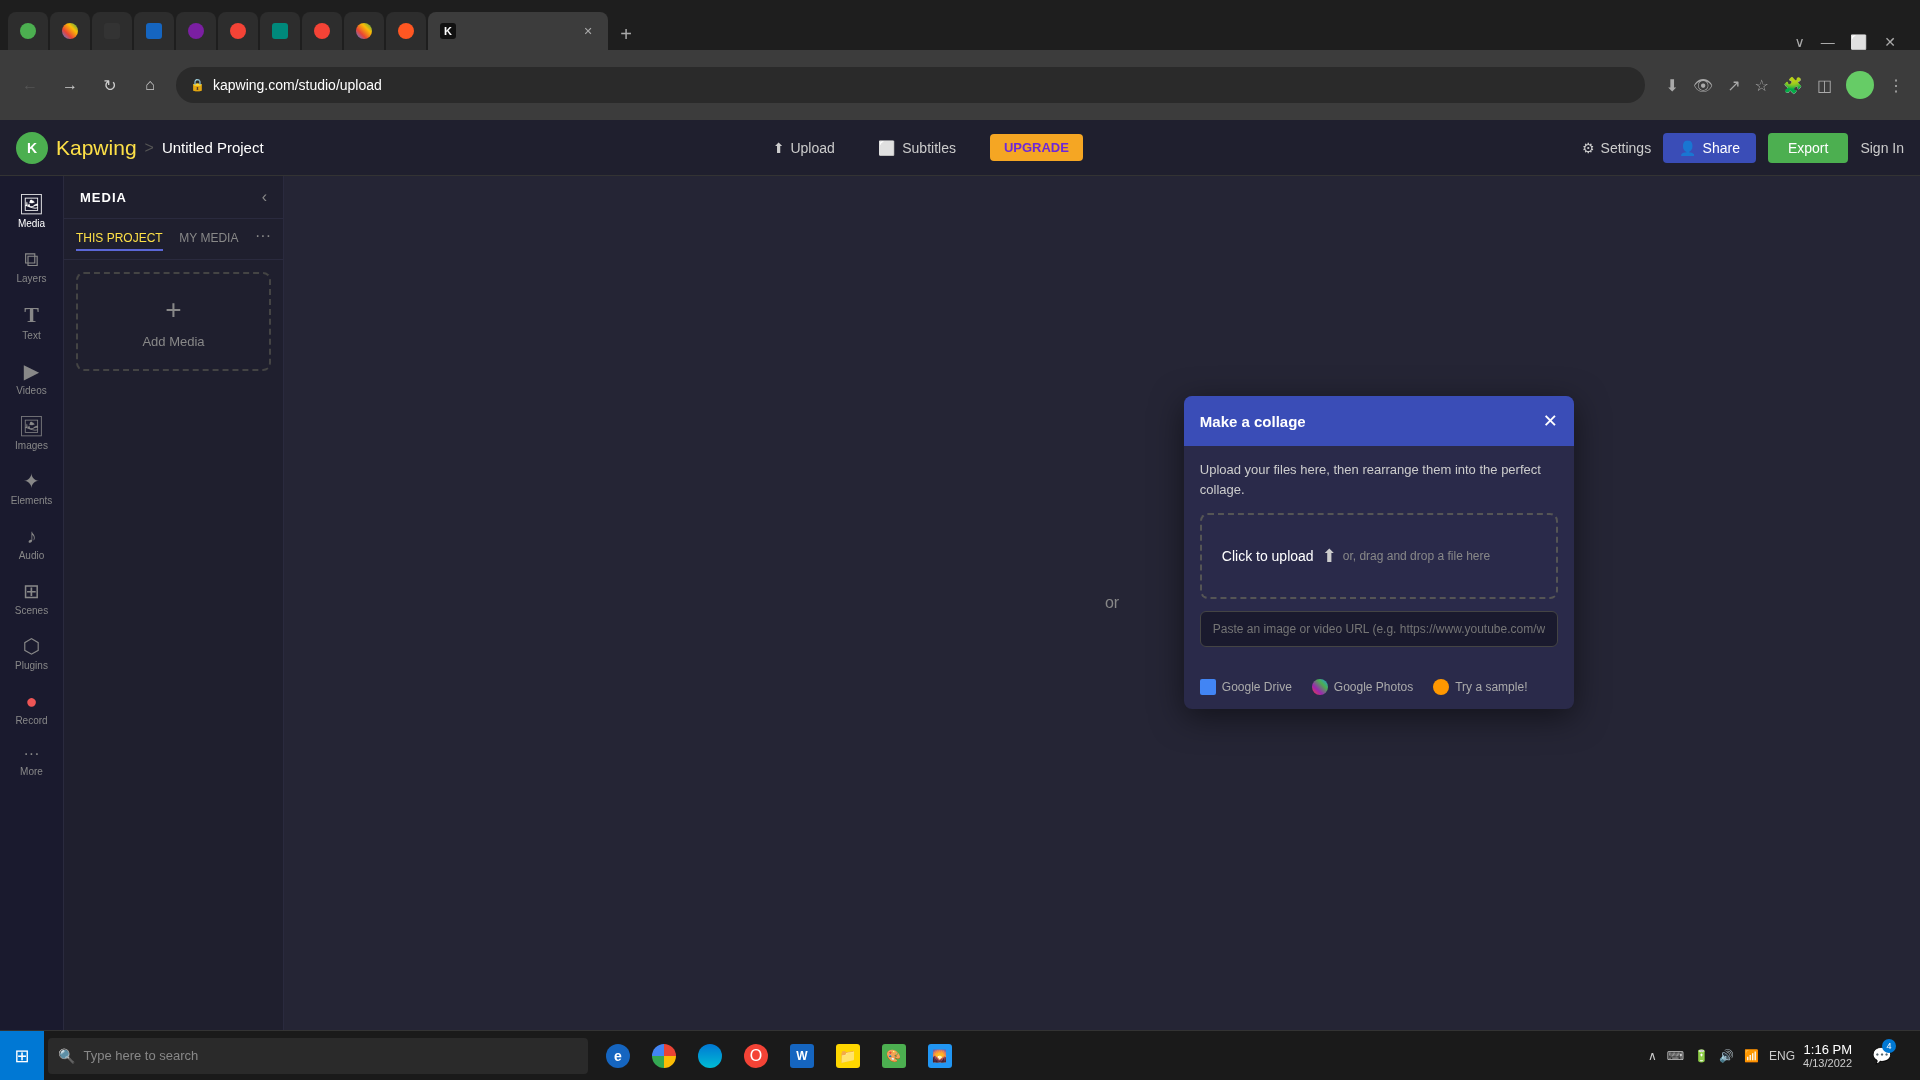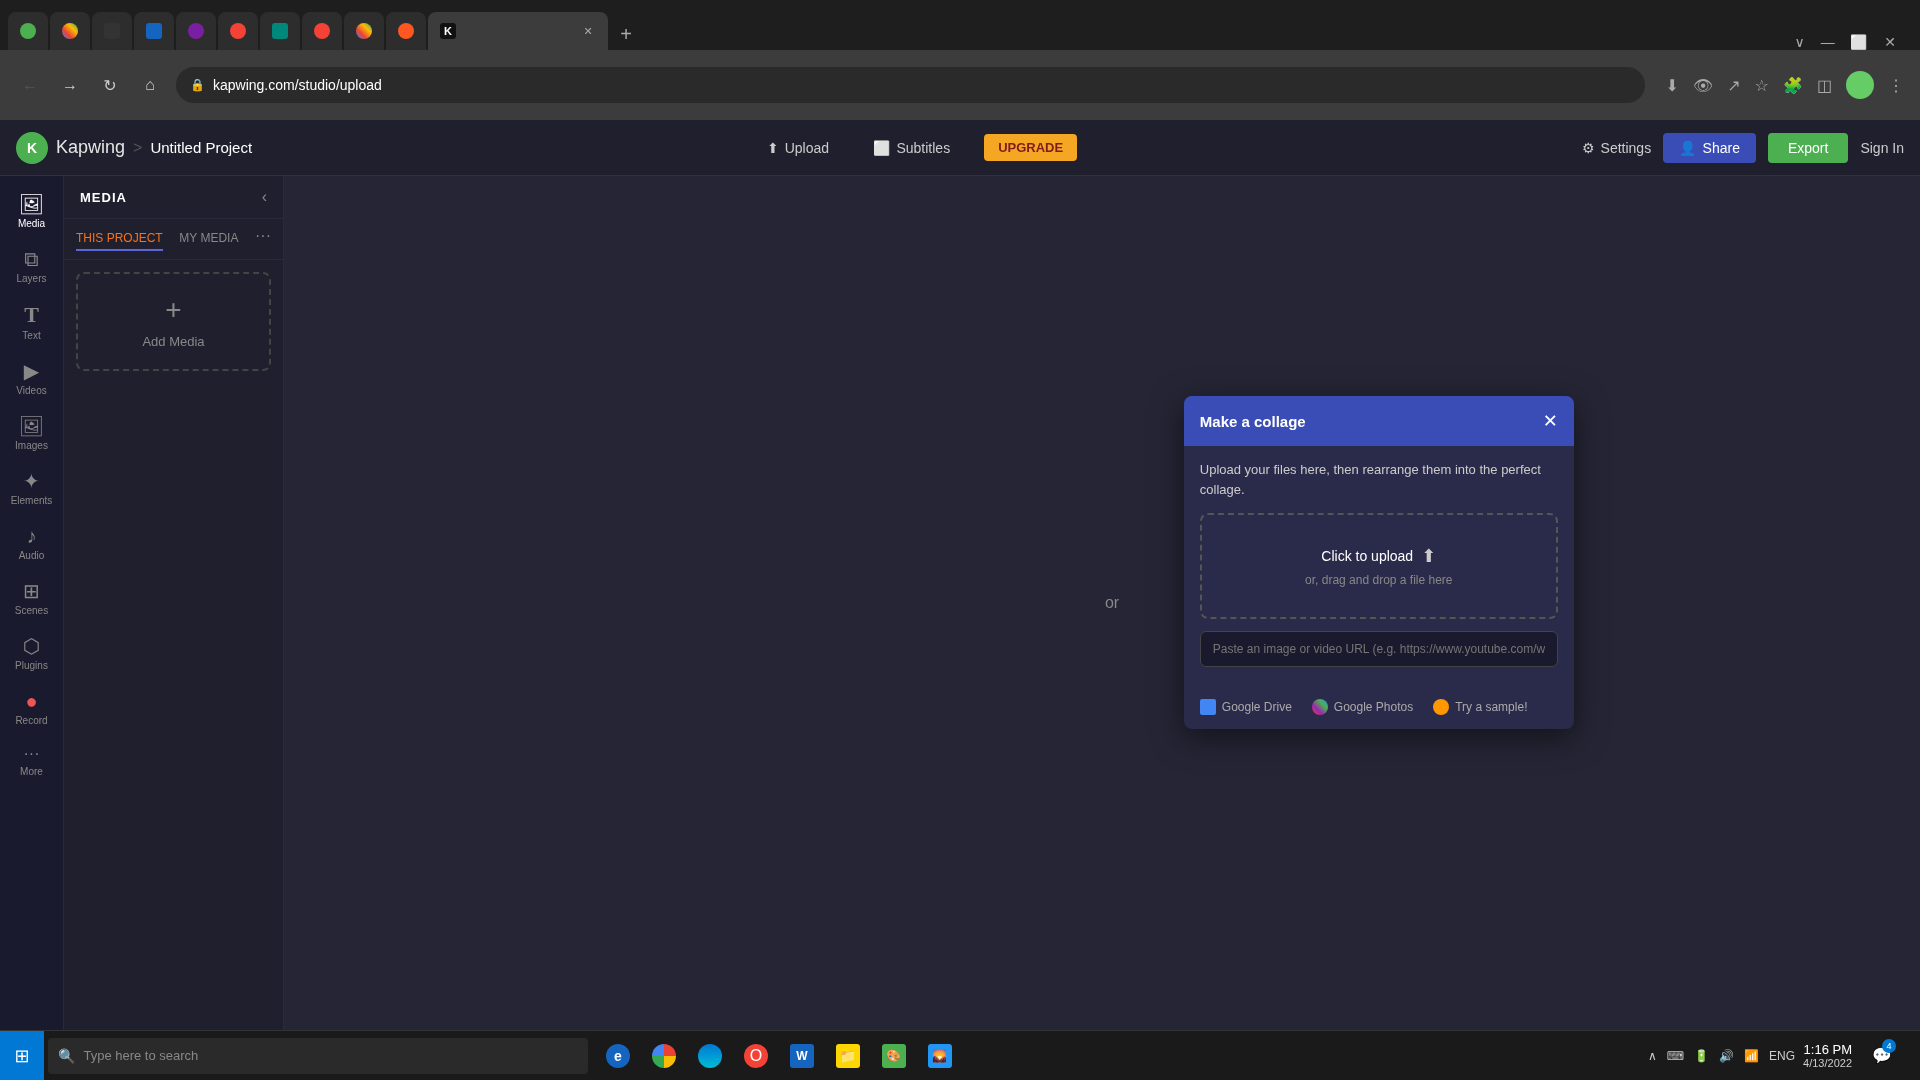--- a/index.html
+++ b/index.html
@@ -34,26 +34,26 @@
     .fav-purple { background: #7B1FA2; border-radius: 50%; }
     .fav-red { background: #F44336; border-radius: 50%; }
     .fav-teal { background: #00897B; border-radius: 3px; }
     .fav-orange { background: #FF5722; border-radius: 50%; }
     .fav-active { background: #111; border-radius: 3px; }
 
     
     .app-header { background: #1f1f2e; height: 56px; display: flex; align-items: center; padding: 0 16px; gap: 16px; border-bottom: 1px solid #333; }
     .logo-area { display: flex; align-items: center; gap: 8px; }
     .logo-circle { width: 32px; height: 32px; border-radius: 50%; background: #4CAF50; display: flex; align-items: center; justify-content: center; color: white; font-size: 14px; font-weight: bold; }
-    .brand-name { color: #e5e5e5; font-size: 18px; }
+    .brand-name { color: #fde047; font-size: 21px; }
     .breadcrumb-sep { color: #555; }
     .project-name { color: #fff; font-size: 15px; }
     .header-center { flex: 1; display: flex; align-items: center; justify-content: center; gap: 24px; }
     .header-btn { display: flex; align-items: center; gap: 6px; color: #ccc; font-size: 14px; cursor: pointer; padding: 6px 10px; border-radius: 4px; }
-    .upgrade-btn { background: #f5a623; color: #7f1d1d; font-size: 13px; font-weight: bold; padding: 6px 14px; border-radius: 4px; cursor: pointer; text-align: right; }
+    .upgrade-btn { background: #f5a623; color: #6d28d9; font-size: 13px; font-weight: bold; padding: 6px 14px; border-radius: 4px; cursor: pointer; text-align: right; }
     .header-right { display: flex; align-items: center; gap: 12px; }
     .settings-btn { display: flex; align-items: center; gap: 6px; color: #ccc; font-size: 14px; cursor: pointer; }
     .share-btn { background: #3a4db7; color: #fff; font-size: 14px; padding: 7px 16px; border-radius: 4px; cursor: pointer; display: flex; align-items: center; gap: 6px; }
     .export-btn { background: #4CAF50; color: #fff; font-size: 14px; padding: 7px 20px; border-radius: 4px; cursor: pointer; font-weight: 500; }
     .signin-btn { color: #ccc; font-size: 14px; cursor: pointer; }
 
     
     .main-layout { display: flex; height: calc(1080px - 120px - 56px - 50px); }
 
     
@@ -63,40 +63,40 @@
     .sidebar-icon { font-size: 20px; line-height: 1; }
     .sidebar-label { font-size: 10px; }
 
     
     .media-panel { width: 220px; background: #1f1f2e; border-right: 1px solid #2a2a3e; display: flex; flex-direction: column; flex-shrink: 0; }
     .media-panel-header { display: flex; align-items: center; justify-content: space-between; padding: 12px 16px; border-bottom: 1px solid #2a2a3e; }
     .media-title { color: #fff; font-size: 13px; font-weight: 600; letter-spacing: 1px; }
     .collapse-btn { color: #888; cursor: pointer; font-size: 16px; }
     .media-tabs { display: flex; padding: 8px 12px; gap: 12px; border-bottom: 1px solid #2a2a3e; justify-content: space-between; }
     .media-tab { color: #888; font-size: 12px; cursor: pointer; padding: 4px 0; border-bottom: 2px solid transparent; }
-    .media-tab.active { color: #f97316; border-bottom: 2px solid #5b67d6; }
+    .media-tab.active { color: #fde047; border-bottom: 2px solid #5b67d6; }
     .media-tab-more { color: #888; font-size: 16px; cursor: pointer; }
     .add-media-box { margin: 12px; border: 2px dashed #444; border-radius: 8px; padding: 20px; display: flex; flex-direction: column; align-items: center; gap: 8px; cursor: pointer; }
     .add-icon { color: #888; font-size: 28px; }
     .add-label { color: #888; font-size: 13px; }
     .media-description { padding: 8px 16px; color: #666; font-size: 11px; line-height: 1.5; }
 
     
     .canvas-area { flex: 1; background: #252535; position: relative; display: flex; align-items: center; justify-content: center; }
 
     
     .blank-canvas-btn { background: #5b67d6; color: #fff; font-size: 18px; padding: 18px 36px; border-radius: 8px; cursor: pointer; border: none; font-weight: 500; }
 
     
     .collage-popup { position: absolute; top: 220px; left: 55%; width: 390px; background: #2a2a4a; border-radius: 8px; overflow: visible; box-shadow: 0 8px 32px rgba(0,0,0,0.5); }
     .collage-header { background: #3a4db7; padding: 14px 16px; display: flex; align-items: center; justify-content: space-between; border-radius: 8px 8px 0 0; }
     .collage-title { color: #fff; font-size: 15px; font-weight: 600; }
     .collage-close { color: #fff; cursor: pointer; font-size: 18px; }
     .collage-desc { padding: 14px 16px; color: #ccc; font-size: 13px; line-height: 1.5; }
-    .collage-upload-area { margin: 0 16px 12px; border: 2px dashed #555; border-radius: 8px; padding: 30px 20px; display: flex; flex-direction: column; align-items: center; gap: 6px; cursor: pointer; }
+    .collage-upload-area { margin: 0 16px 12px; border: 2px dashed #555; border-radius: 8px; padding: 30px 20px; display: flex; flex-direction: row; align-items: center; gap: 6px; cursor: pointer; }
     .upload-main-text { color: #fff; font-size: 14px; font-weight: 500; }
     .upload-icon { font-size: 18px; color: #ccc; }
     .upload-sub-text { color: #888; font-size: 12px; }
     .collage-url-input { margin: 0 16px 12px; background: #1a1a2e; border: 1px solid #444; border-radius: 6px; padding: 10px 12px; color: #666; font-size: 12px; width: calc(100% - 32px); }
     .collage-services { padding: 8px 16px 14px; display: flex; align-items: center; gap: 20px; }
     .service-link { display: flex; align-items: center; gap: 6px; color: #aaa; font-size: 12px; cursor: pointer; margin-top: 12px; }
     .service-icon { width: 16px; height: 16px; border-radius: 2px; }
     .gdrive-icon { background: #4285F4; }
     .gphotos-icon { background: linear-gradient(45deg, #F44336, #9C27B0, #4CAF50, #2196F3); border-radius: 50%; }
     .sample-icon { background: #FF9800; border-radius: 50%; }

